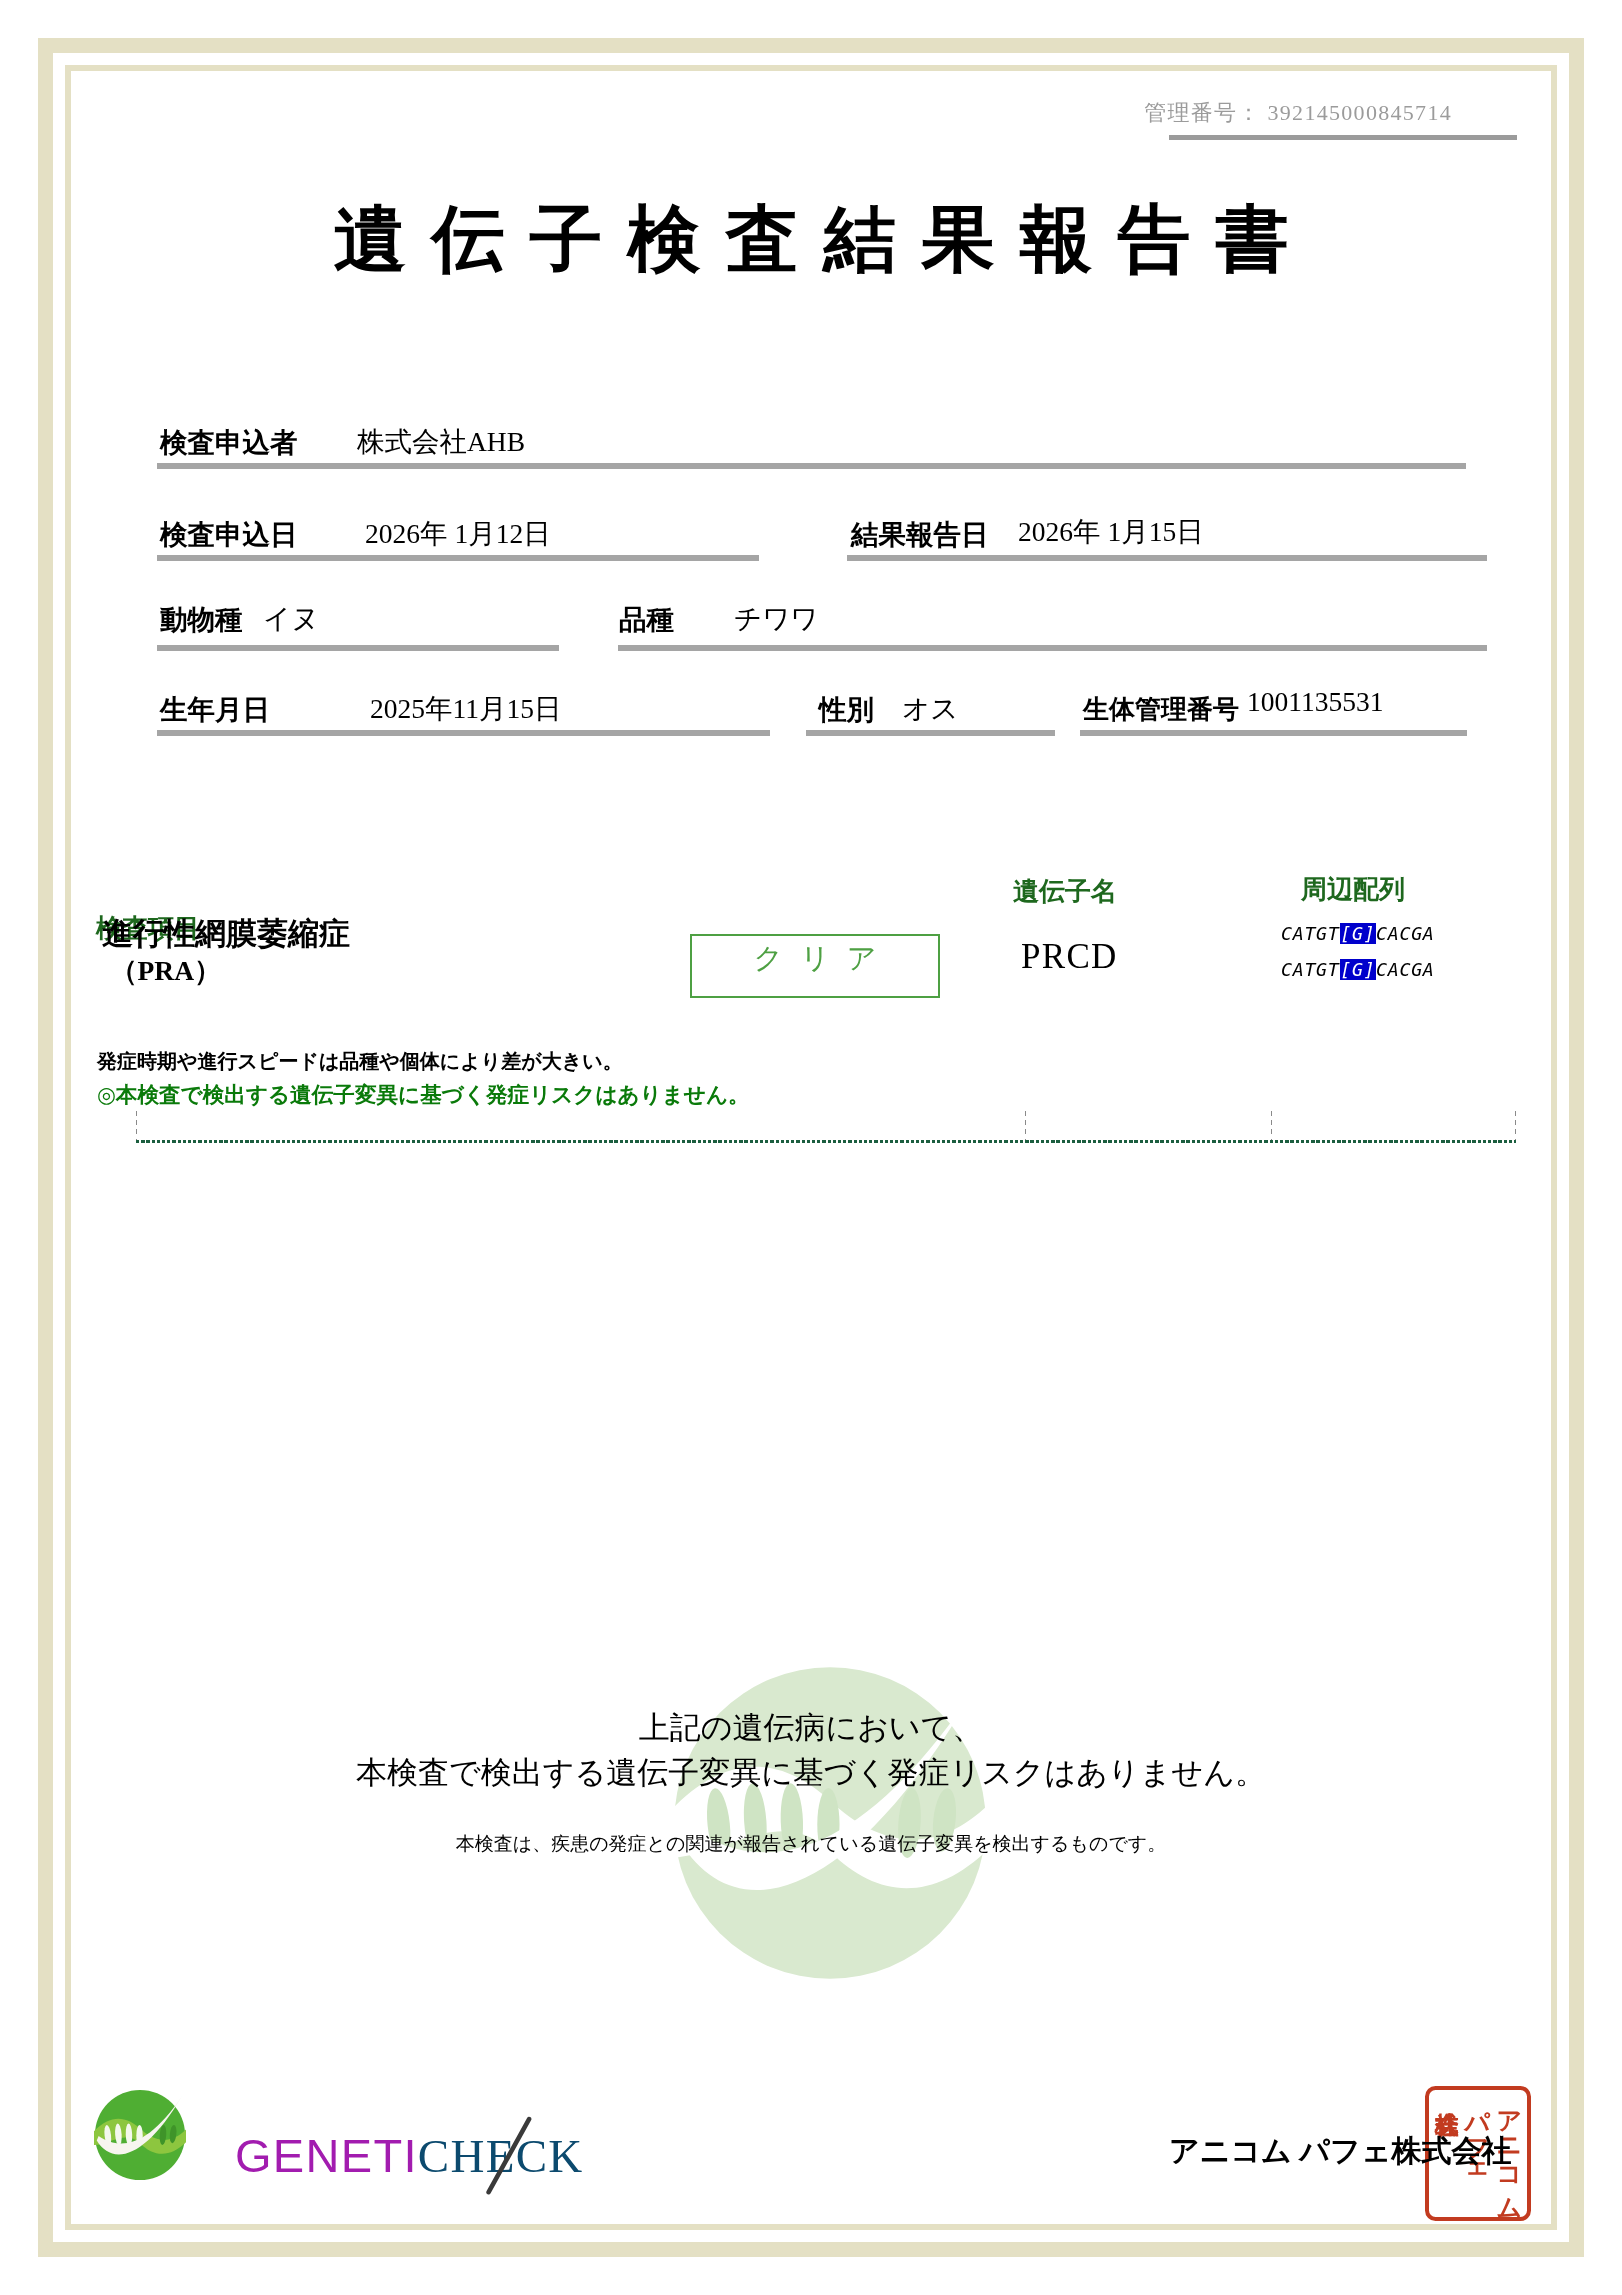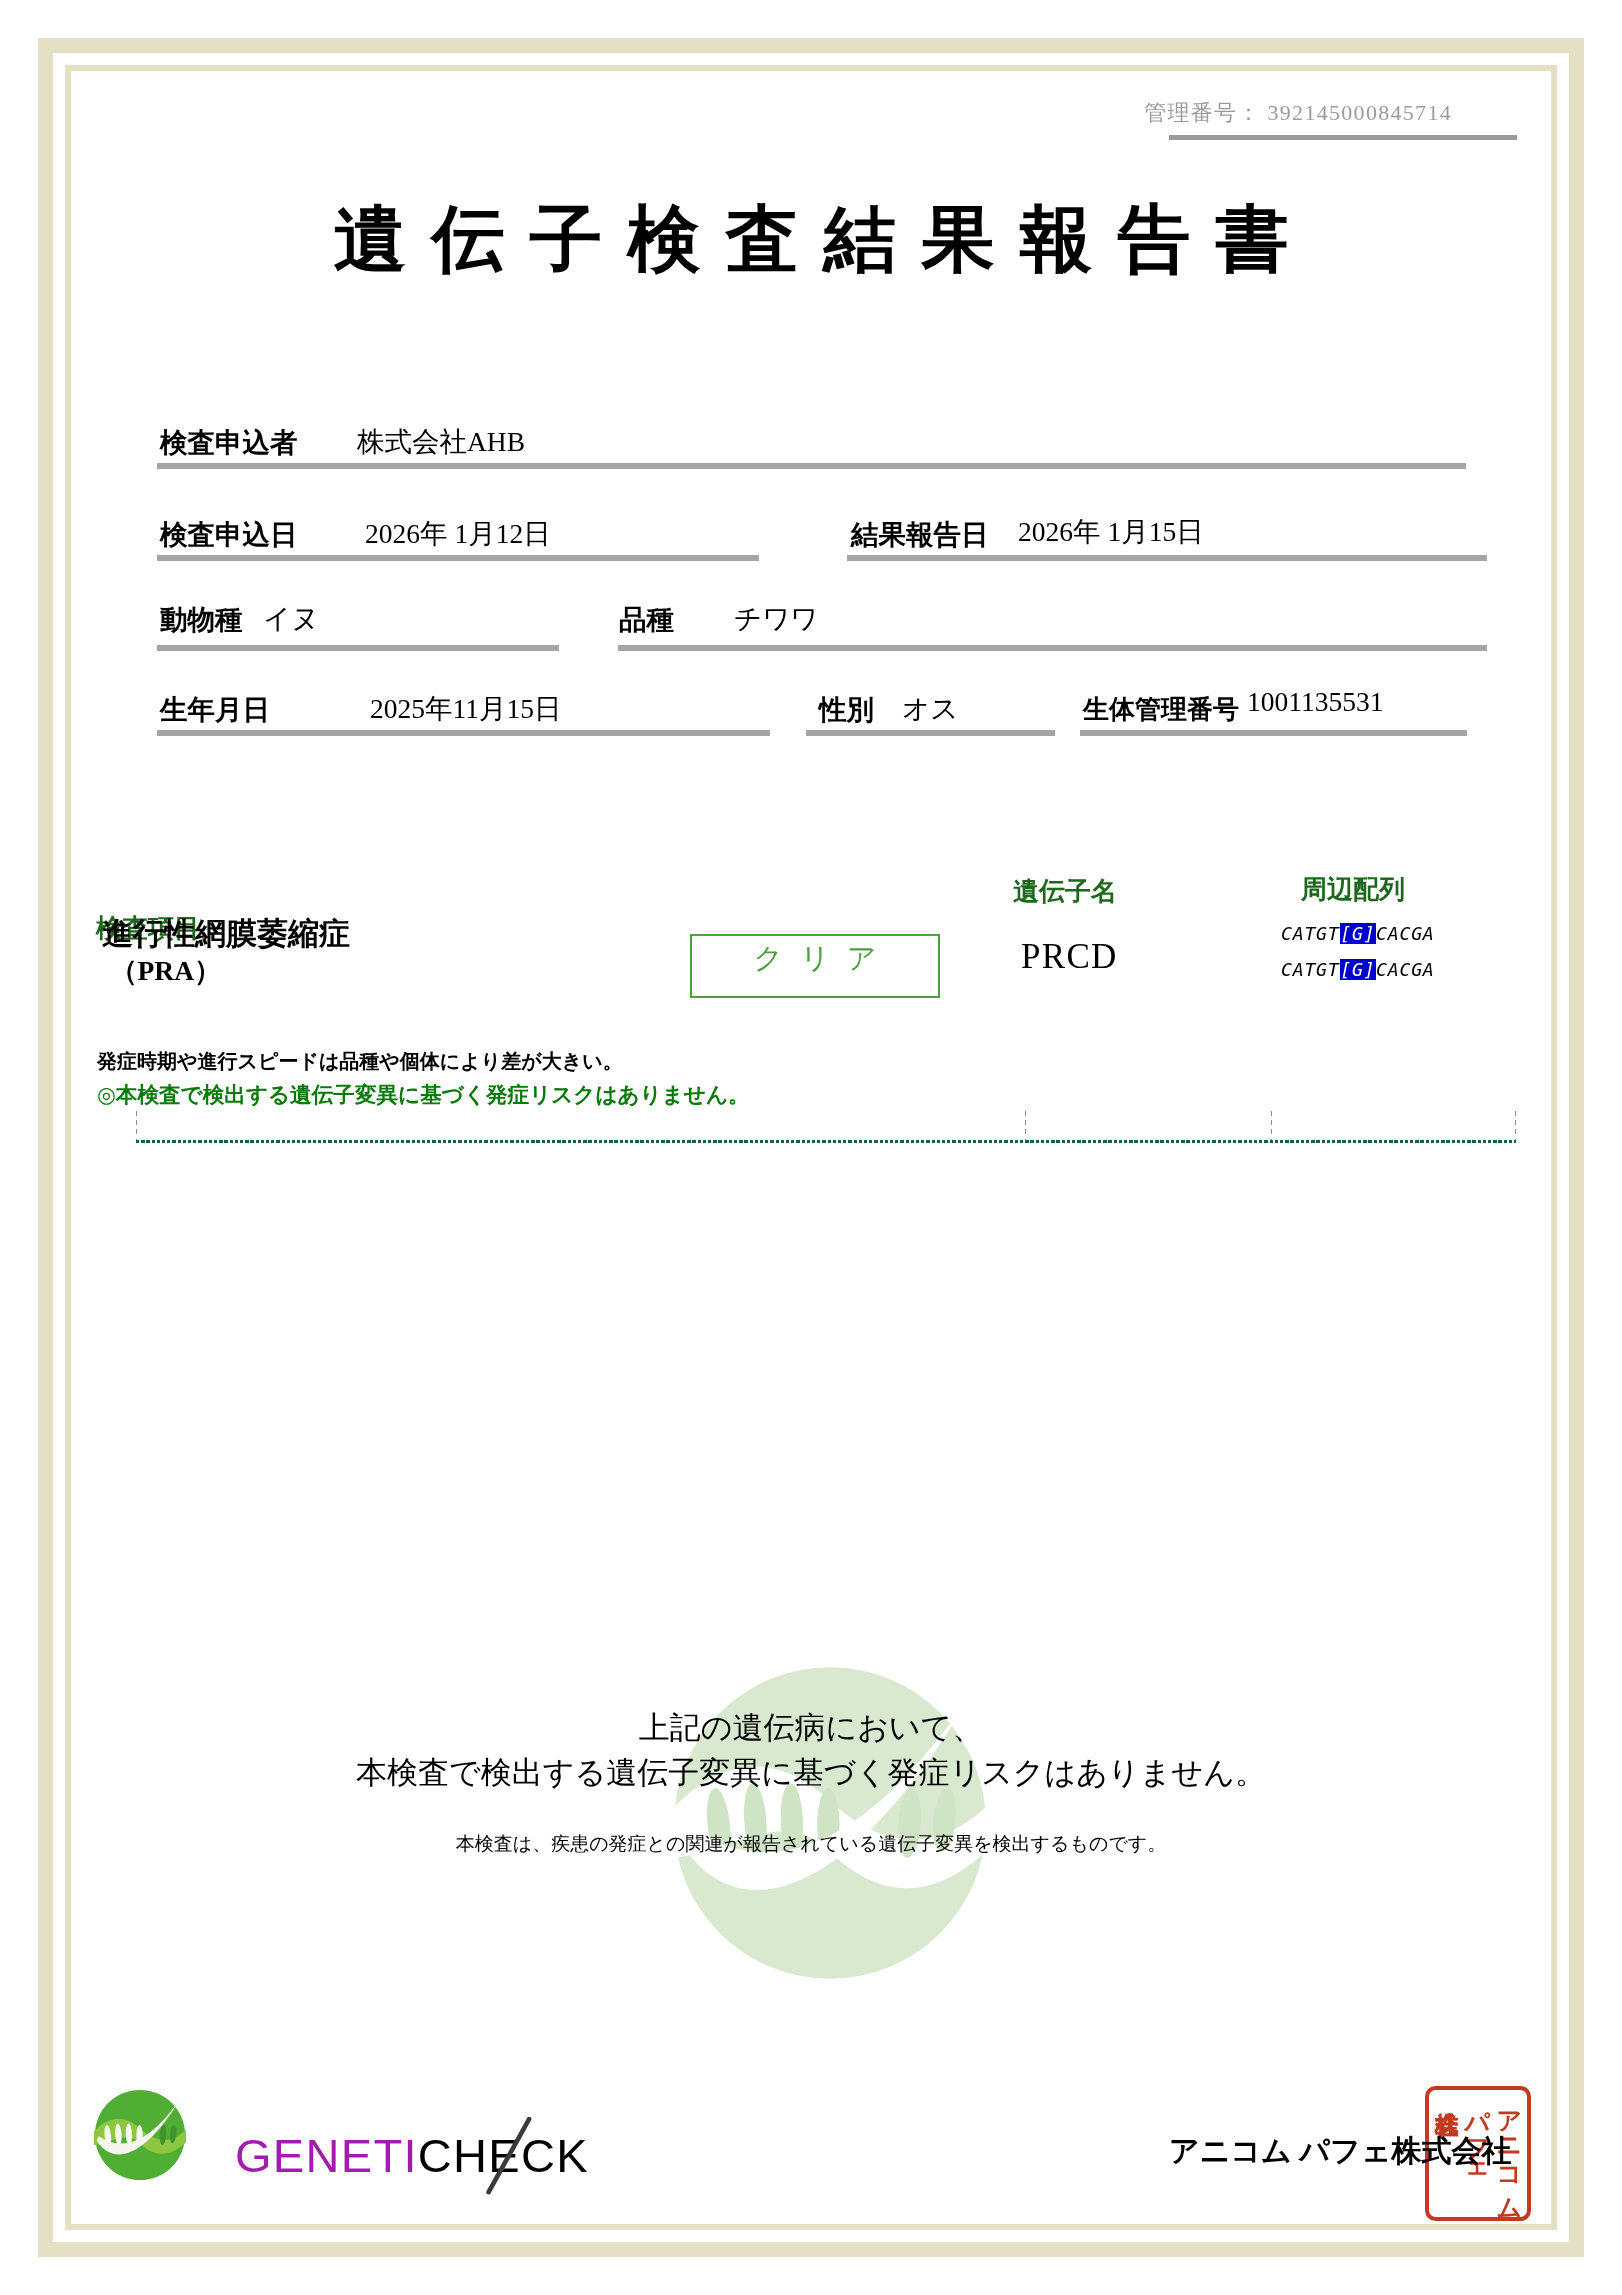--- a/index.html
+++ b/index.html
@@ -50,21 +50,21 @@
            font-size:31px;font-weight:500;white-space:nowrap;z-index:3;}
   .sum-small{left:0;width:100%;text-align:center;font-family:"Liberation Sans","DejaVu Sans",sans-serif;
              font-size:19px;font-weight:500;white-space:nowrap;z-index:3;}
   .watermark{left:671px;top:1662px;z-index:1;}
 
   
   .logo-mark{left:93px;top:2089px;}
   .logo-text{left:194px;top:2128px;font-family:"Liberation Sans","DejaVu Sans",sans-serif;
              font-size:47px;font-weight:300;letter-spacing:1.3px;white-space:nowrap;}
   .logo-text .lt1{color:#a21caf;margin-left:41px;}
-  .logo-text .lt2{color:#000000;}
+  .logo-text .lt2{color:#0c4a6e;font-family:Liberation Serif, serif;}
   .logo-tick{left:486px;top:2115px;}
   .company{left:1169px;top:2131px;font-size:30px;font-weight:600;white-space:nowrap;z-index:3;}
   .stamp{left:1425px;top:2086px;width:106px;height:135px;border:4.6px solid #c23b20;
          border-radius:10.5px;box-sizing:border-box;display:flex;flex-direction:row-reverse;
          justify-content:space-between;padding:3.9px 5.2px;z-index:2;background:transparent;}
   .stamp-col{writing-mode:vertical-rl;text-orientation:upright;color:#c23b20;
              font-size:25px;font-weight:700;line-height:1;display:flex;justify-content:space-between;}
   .stamp-col.small{font-size:23.6px;}
 </style>
 </head>

